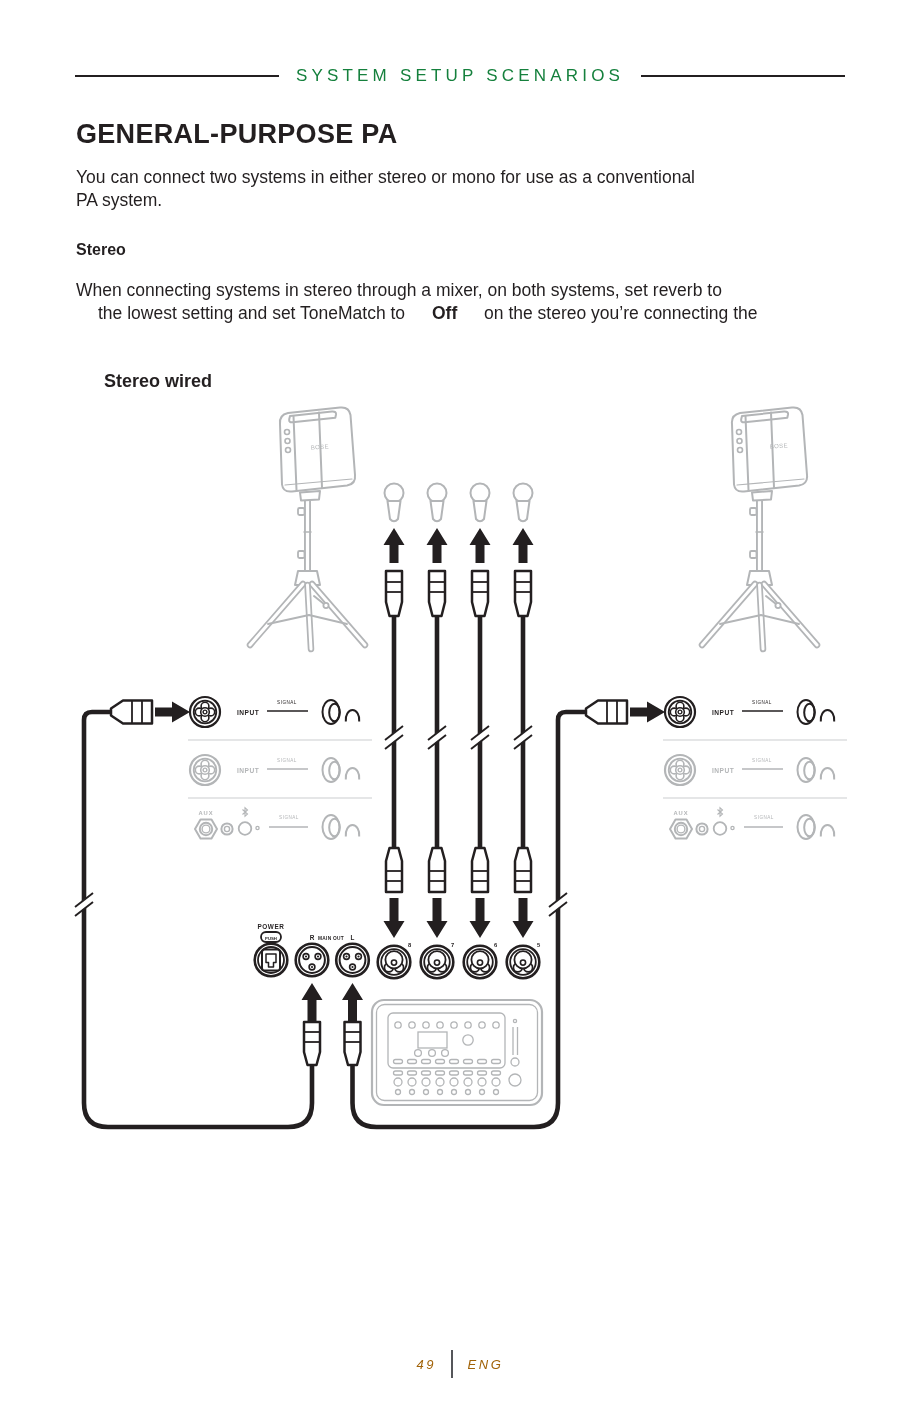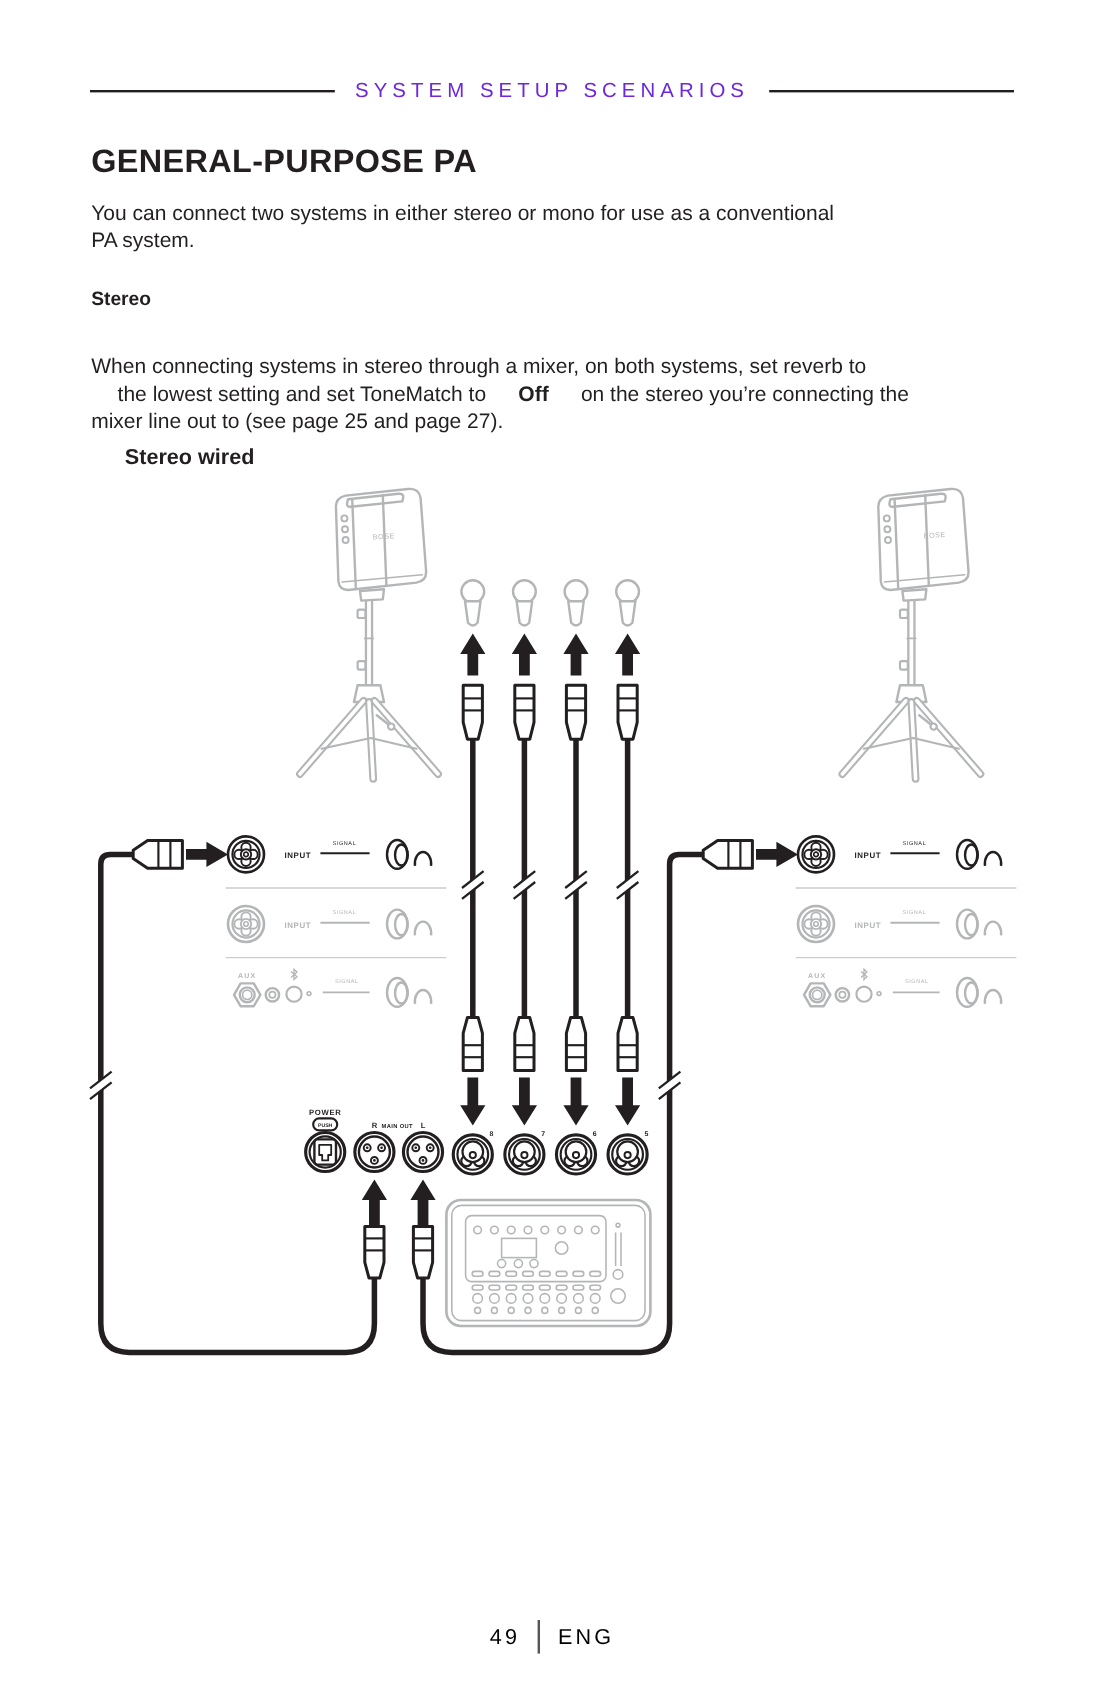--- a/index.html
+++ b/index.html
@@ -3,37 +3,37 @@
 <meta charset="utf-8">
 <style>
   html,body{margin:0;padding:0;background:#e8e8e8;}
   .page{
     position:relative;width:920px;height:1421px;margin:0 auto;background:#ffffff;
     font-family:"Liberation Sans",sans-serif;color:#231f20;overflow:hidden;
   }
   
   .hdr{position:absolute;top:66px;left:75px;right:75px;display:flex;align-items:center;gap:17px;}
   .hline{flex:1;height:2px;background:#231f20;}
-  .hdr-title{font-size:17px;letter-spacing:4.2px;font-weight:400;color:#6d28d9;white-space:nowrap;}
+  .hdr-title{font-size:17px;letter-spacing:4.2px;font-weight:400;color:#15803d;white-space:nowrap;}
   
   .h1{position:absolute;left:76px;top:119px;font-size:27px;font-weight:bold;letter-spacing:.3px;text-align:right;}
   .para{position:absolute;left:76px;font-size:17.5px;line-height:23.2px;}
   .para span{display:block;}
   .para .inline-wrap{display:block;}
   .para .inline-wrap span{display:inline;margin-left:22px;}
   .p1{top:166px;}
   .h2{position:absolute;left:76px;top:241px;font-size:16px;font-weight:bold;}
-  .p2{top:294px;}
+  .p2{top:279px;}
   .h3{position:absolute;left:76px;top:371px;font-size:18px;font-weight:bold;margin-left:28px;}
   .bold{font-weight:bold;text-align:center;}
   
   .diagram{position:absolute;left:0;top:398px;width:920px;height:750px;}
   
   .footer{position:absolute;top:1350px;left:0;width:100%;display:flex;justify-content:center;align-items:center;gap:15px;
-    font-size:18px;letter-spacing:2.6px;color:#000000;}
+    font-size:13px;letter-spacing:2.6px;color:#a16207;font-style:italic;}
   .fbar{width:1.5px;height:28px;background:#55565a;}
 </style>
 </head>
 <body>
 
 <div class="page">
 
   <div class="hdr">
     <div class="hline"></div>
     <div class="hdr-title">SYSTEM SETUP SCENARIOS</div>
@@ -45,21 +45,20 @@
   <div class="para p1">
     <span>You can connect two systems in either stereo or mono for use as a conventional</span>
     <span>PA system.</span>
   </div>
 
   <div class="h2">Stereo</div>
 
   <div class="para p2">
     <span>When connecting systems in stereo through a mixer, on both systems, set reverb to</span>
     <span class="inline-wrap"><span>the lowest setting and set ToneMatch to </span><span class="bold">Off</span><span> on the stereo you’re connecting the</span></span>
-    <span>mixer line out to (see page 25 and page 27).</span>
   </div>
 
   <div class="h3">Stereo wired</div>
 
   <svg class="diagram" viewBox="0 0 920 750">
     <defs>
 
       <g id="spk" stroke="#b3b5b7" fill="none" stroke-width="2" stroke-linecap="round" stroke-linejoin="round">
 
         <line x1="77.5" y1="96" x2="77.5" y2="170" stroke-width="7"></line>

